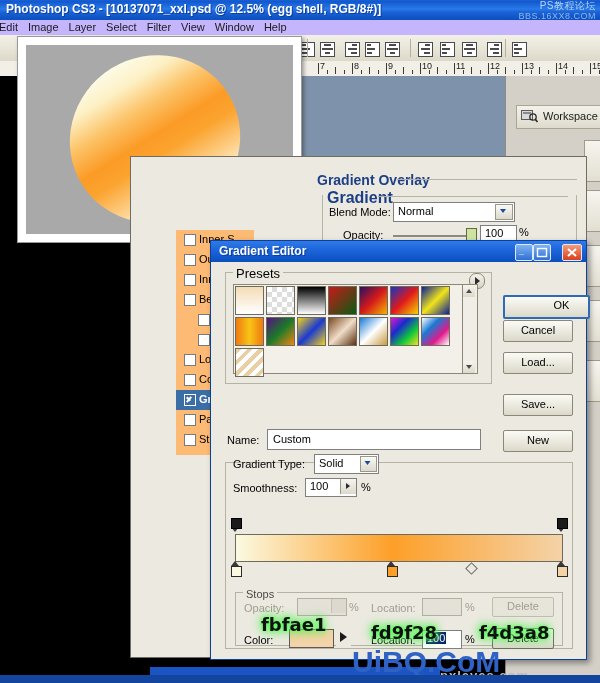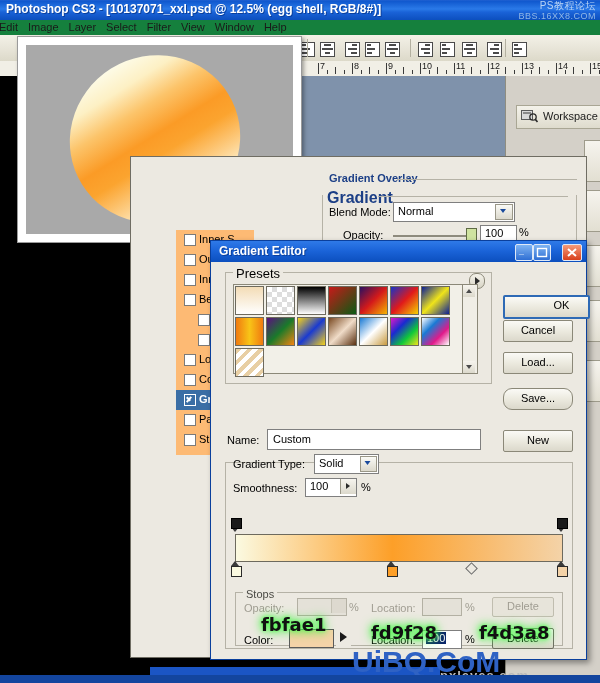--- a/index.html
+++ b/index.html
@@ -25,21 +25,21 @@
     left:6px;top:2px;color:#fff;font-size:12px;font-weight:bold;
     text-shadow:1px 1px 0 #0a3f9c;white-space:nowrap;
   }
   #wm-top{right:4px;top:0px;text-align:right;line-height:11px;}
   #wm-top .l1{color:#b9d4f5;font-size:10px;letter-spacing:.5px;}
   #wm-top .l2{color:#8fb6e6;font-size:9px;letter-spacing:.5px;}
 
   
   #menu-bar{
     left:0;top:20px;width:600px;height:15px;
-    background:#15803d;border-bottom:1px solid #c8c5b4;
+    background:#c4b5fd;border-bottom:1px solid #c8c5b4;
     overflow:hidden;white-space:nowrap;
   }
   .menu-item{display:inline-block;padding:1px 5px 0 5px;font-size:11px;color:#1a1a1a;}
 
   
   #options-bar{
     left:0;top:35px;width:600px;height:26px;
     background:linear-gradient(180deg,#f3f1e7 0%,#e6e3d6 60%,#dcd9c9 100%);
     border-bottom:1px solid #9b9887;overflow:hidden;
   }
@@ -125,21 +125,21 @@
     content:"";position:absolute;left:1px;top:3px;width:5px;height:2px;
     background:#fff;transform:rotate(45deg);
   }
   .ls-row.sel .cb:before{
     content:"";position:absolute;left:3px;top:1px;width:2px;height:7px;
     background:#fff;transform:rotate(40deg);
   }
 
   
   #go-section{left:305px;top:168px;width:280px;height:78px;background:#ece9e1;}
-  #go-title{left:24px;top:4px;font-size:11px;font-weight:bold;color:#1c3f86;}
+  #go-title{left:12px;top:4px;font-size:14px;font-weight:bold;color:#1c3f86;}
   #go-rule{left:92px;top:11px;height:1px;background:#b5b2a6;width:180px;}
   #grad-title{left:22px;top:21px;font-size:16px;font-weight:bold;color:#1c3f86;}
   #grad-rule{left:73px;top:28px;height:1px;background:#b5b2a6;width:190px;}
   #go-box{left:17px;top:27px;width:253px;height:50px;border:1px solid #b5b2a6;border-top:none;}
   #bm-label{left:24px;top:38px;font-size:11px;}
   #bm-select{
     left:88px;top:34px;width:120px;height:18px;background:#fff;border:1px solid #7f7f7f;
   }
   #bm-select .val{position:absolute;left:4px;top:2px;font-size:11px;}
   #bm-select .arrow{
@@ -197,21 +197,21 @@
   .gebtn{
     left:292px;width:68px;height:20px;
     background:linear-gradient(180deg,#fbfaf6 0%,#eceadf 50%,#dbd8cb 100%);
     border:1px solid #8b8878;border-radius:2px;
   }
   .gebtn span{position:absolute;width:100%;text-align:center;top:3px;font-size:11px;}
   #btn-ok{top:33px;border:2px solid #2e6ab5;padding-left:15px;}
   #btn-ok span{top:2px;}
   #btn-cancel{top:58px;}
   #btn-load{top:90px;}
-  #btn-save{top:126px;border-radius:9px;}
+  #btn-save{top:132px;}
   #btn-new{top:168px;}
 
   
   #name-lbl{left:16px;top:172px;font-size:11px;}
   #name-input{left:56px;top:167px;width:212px;height:19px;background:#fff;border:1px solid #7f7f7f;}
   #name-input span{position:absolute;left:5px;top:3px;font-size:11px;}
 
   
   #gt-grp{left:14px;top:200px;width:346px;height:185px;border:1px solid #b5b2a6;}
   #gt-lbl{left:22px;top:196px;font-size:11px;}

